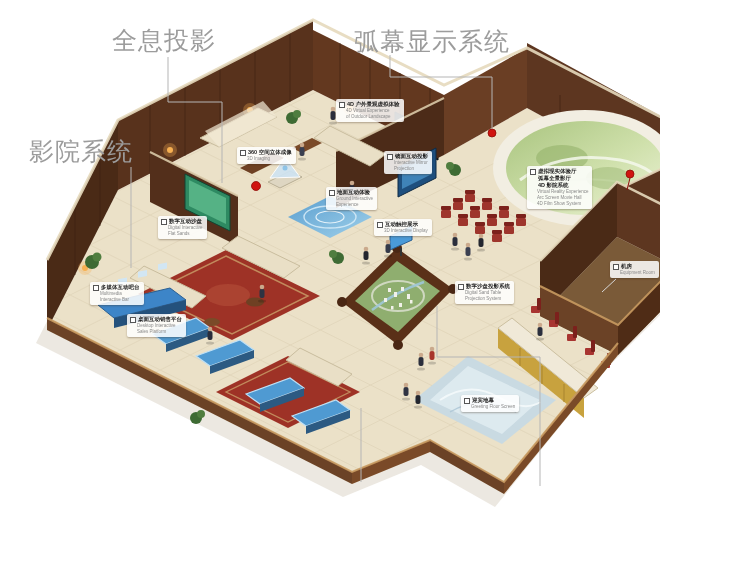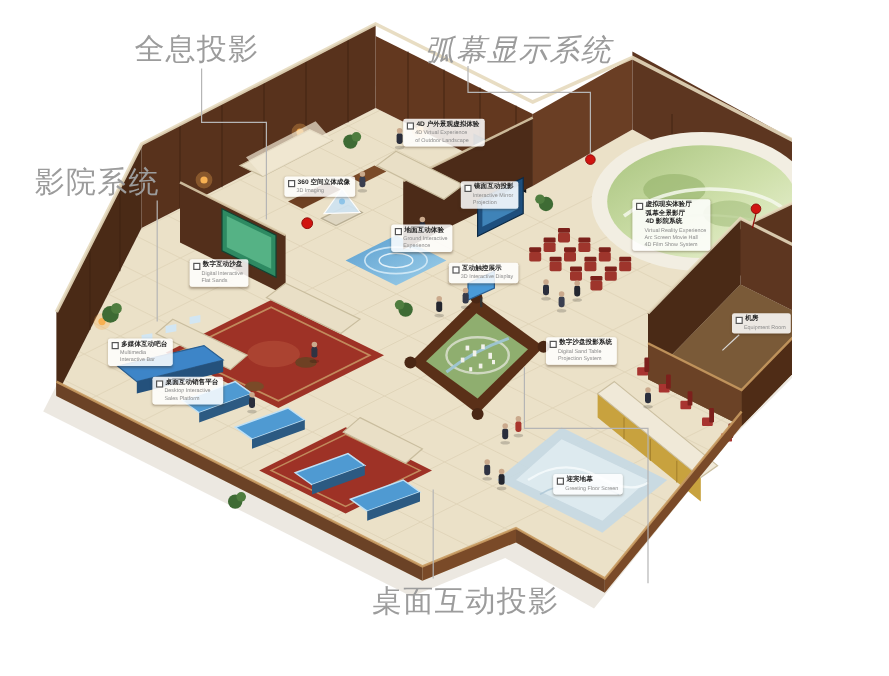--- a/index.html
+++ b/index.html
@@ -1,21 +1,21 @@
 <!DOCTYPE html>
 <html><head>
 <meta charset="utf-8">
 <style>
   html,body{margin:0;padding:0;background:#ffffff;}
   .stage{position:relative;width:660px;height:563px;background:#ffffff;overflow:hidden;
          font-family:"Liberation Sans","DejaVu Sans",sans-serif;}
   svg.scene{position:absolute;left:0;top:0;z-index:1;}
   .main-label{position:absolute;z-index:3;font-size:25px;letter-spacing:1px;color:#9c9c9c;white-space:nowrap;}
   .ml-0{left:112px;top:24px;}
-  .ml-1{left:354px;top:25px;font-style:italic;}
+  .ml-1{left:354px;top:25px;}
   .ml-2{left:29px;top:135px;}
   .ml-3{left:310px;top:484px;}
   .ml-4{left:548px;top:487px;}
   .callout{position:absolute;z-index:4;background:rgba(255,255,255,.86);border-radius:2px;
            padding:2px 4px 2px 3px;box-shadow:0 1px 2px rgba(60,40,20,.35);line-height:1.3;}
   .callout .row{display:flex;align-items:flex-start;}
   .cb{width:4px;height:4px;border:1px solid #555;background:#fff;margin:1px 2px 0 0;flex:none;}
   .zh{font-size:5.5px;font-weight:600;color:#222;white-space:pre-line;}
   .en{font-size:4.5px;color:#8a8a8a;white-space:pre-line;margin-left:7px;}
   .co-0{left:336px;top:99px;}
@@ -461,21 +461,20 @@
     <circle cx="256" cy="186" r="4.5" fill="#d01410" stroke="#8e0c08" stroke-width="0.8"></circle>
     <circle cx="492" cy="133" r="4" fill="#d01410" stroke="#8e0c08" stroke-width="0.8"></circle>
     <line x1="630" y1="178" x2="627" y2="190" stroke="#8e0c08" stroke-width="1"></line>
     <circle cx="630" cy="174" r="4" fill="#d01410" stroke="#8e0c08" stroke-width="0.8"></circle>
   </g>
 </svg>
 
 <div class="main-label ml-0">全息投影</div>
 <div class="main-label ml-1">弧幕显示系统</div>
 <div class="main-label ml-2">影院系统</div>
-<div class="main-label ml-3">桌面互动投影</div>
 
 <div class="callout co-0">
   <div class="row">
         <span class="cb"></span>
   <div class="zh">4D 户外景观虚拟体验</div>
       </div>
   <div class="en">4D Virtual Experience
 of Outdoor Landscape</div>
 </div>
 <div class="callout co-1">

